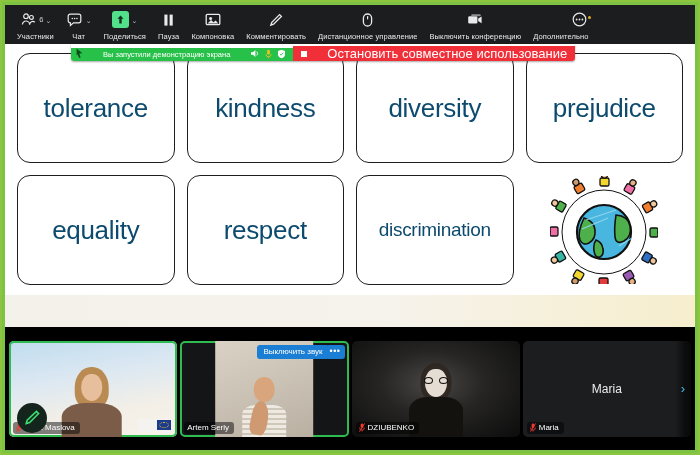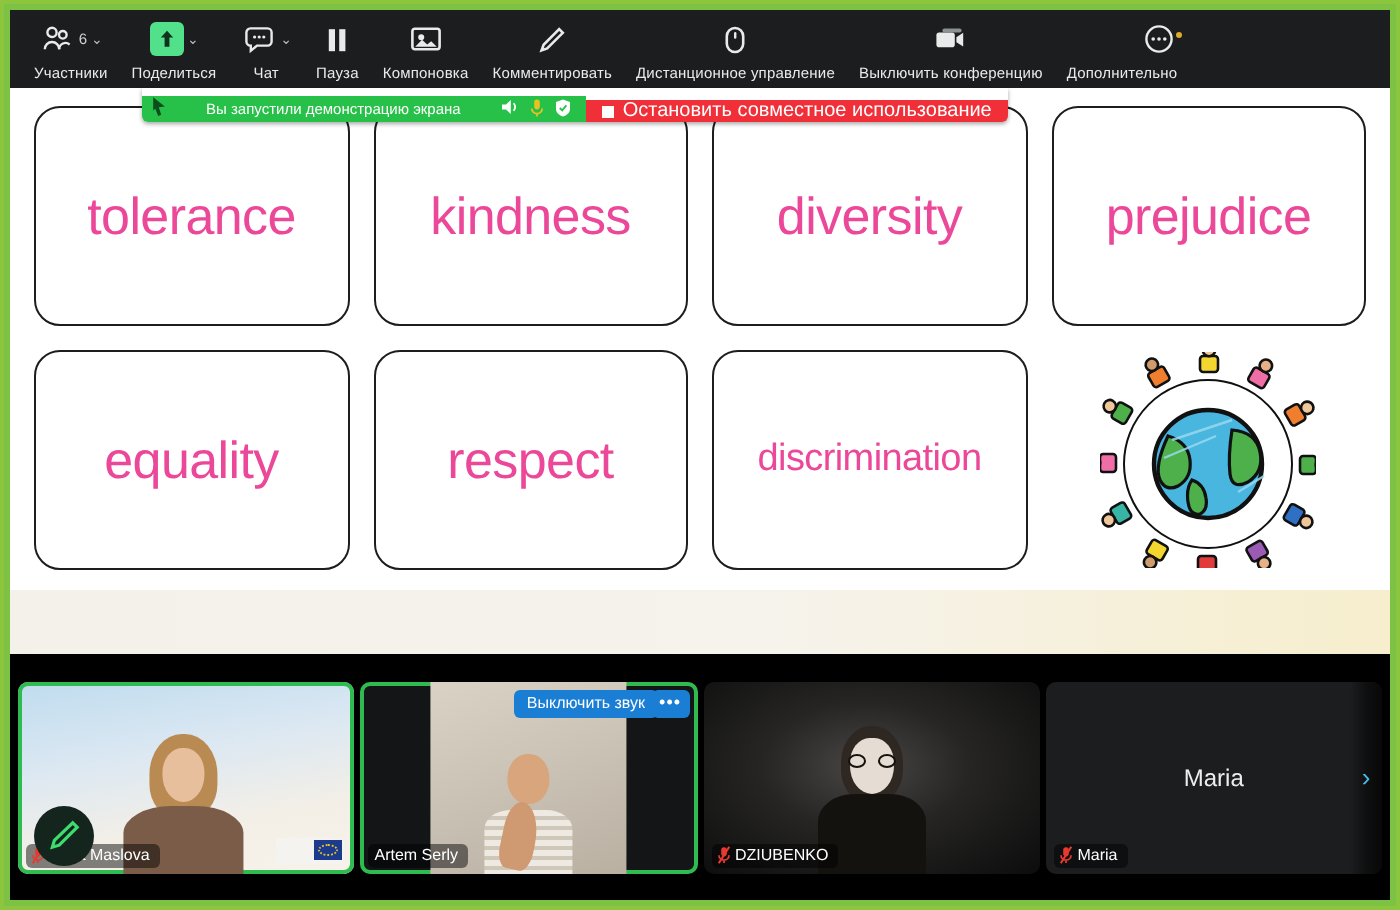--- a/index.html
+++ b/index.html
@@ -98,24 +98,24 @@
     color: #ffffff;
     font-size: 7.5px;
     white-space: nowrap;
   }
   #sharebar-green .sb-text { flex: 1; text-align: center; padding: 0 14px; }
   #sharebar-icons { display: flex; align-items: center; gap: 5px; }
   #sharebar-red {
     background: #f02f38;
     display: flex;
     align-items: center;
-    gap: 4px;
+    gap: 20px;
     padding: 0 8px;
     color: #ffffff;
-    font-size: 10px;
+    font-size: 13px;
     white-space: nowrap;
     cursor: pointer;
   }
   .stop-square {
     width: 6px; height: 6px;
     background: #ffffff;
     display: block;
   }
 
   
@@ -147,21 +147,21 @@
     background: #ffffff;
     border: 1.3px solid #1d1d1d;
     border-radius: 13px;
     display: flex;
     align-items: center;
     justify-content: center;
     overflow: hidden;
   }
   .card-word {
     font-size: 26px;
-    color: #ec4899;
+    color: #0c4a6e;
     letter-spacing: -0.3px;
     white-space: nowrap;
   }
   .card-word.small { font-size: 19px; }
   .card.noborder { border: none; }
 
   
   #globe-cell {
     display: flex; align-items: center; justify-content: center;
   }
@@ -483,43 +483,43 @@
             </svg>
           </span>
           <span class="tb-count">6</span>
           <span class="tb-caret">⌄</span>
         </div>
         <span class="tb-label">Участники</span>
       </div>
 
       <div class="tb-item">
         <div class="tb-row">
-          <span class="tb-share-box">
-            <svg width="11" height="11" viewBox="0 0 11 11">
-              <path d="M5.5 1.4 L8.6 4.8 H6.7 V9.4 H4.3 V4.8 H2.4 Z" fill="#10311c"></path>
-            </svg>
-          </span>
-          <span class="tb-caret">⌄</span>
-        </div>
-        <span class="tb-label">Поделиться</span>
-      </div>
-
-      <div class="tb-item">
-        <div class="tb-row">
           <span class="tb-glyph">
             <svg width="15" height="14" viewBox="0 0 15 14">
               <path d="M3.2 1.2h8.6a2 2 0 0 1 2 2v4.6a2 2 0 0 1-2 2H6.5L3.4 12.4V9.8H3.2a2 2 0 0 1-2-2V3.2a2 2 0 0 1 2-2z" fill="none" stroke="#e9eaea" stroke-width="1.2"></path>
               <circle cx="5.3" cy="5.5" r=".8" fill="#e9eaea"></circle>
               <circle cx="7.6" cy="5.5" r=".8" fill="#e9eaea"></circle>
               <circle cx="9.9" cy="5.5" r=".8" fill="#e9eaea"></circle>
             </svg>
           </span>
           <span class="tb-caret">⌄</span>
         </div>
         <span class="tb-label">Чат</span>
+      </div>
+
+      <div class="tb-item">
+        <div class="tb-row">
+          <span class="tb-share-box">
+            <svg width="11" height="11" viewBox="0 0 11 11">
+              <path d="M5.5 1.4 L8.6 4.8 H6.7 V9.4 H4.3 V4.8 H2.4 Z" fill="#10311c"></path>
+            </svg>
+          </span>
+          <span class="tb-caret">⌄</span>
+        </div>
+        <span class="tb-label">Поделиться</span>
       </div>
 
       <div class="tb-item">
         <div class="tb-row">
           <span class="tb-glyph">
             <svg width="13" height="14" viewBox="0 0 13 14">
               <rect x="2.4" y="1.6" width="3.1" height="11" fill="#e9eaea"></rect>
               <rect x="7.6" y="1.6" width="3.1" height="11" fill="#e9eaea"></rect>
             </svg>
           </span>

